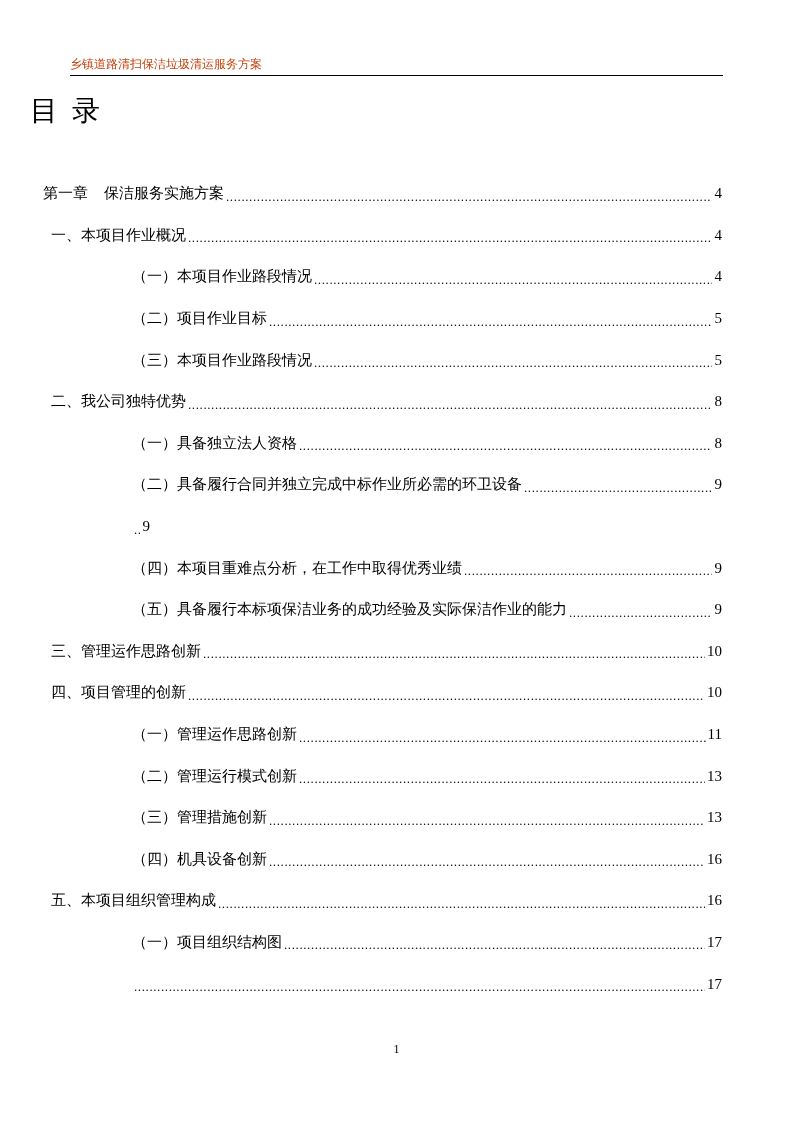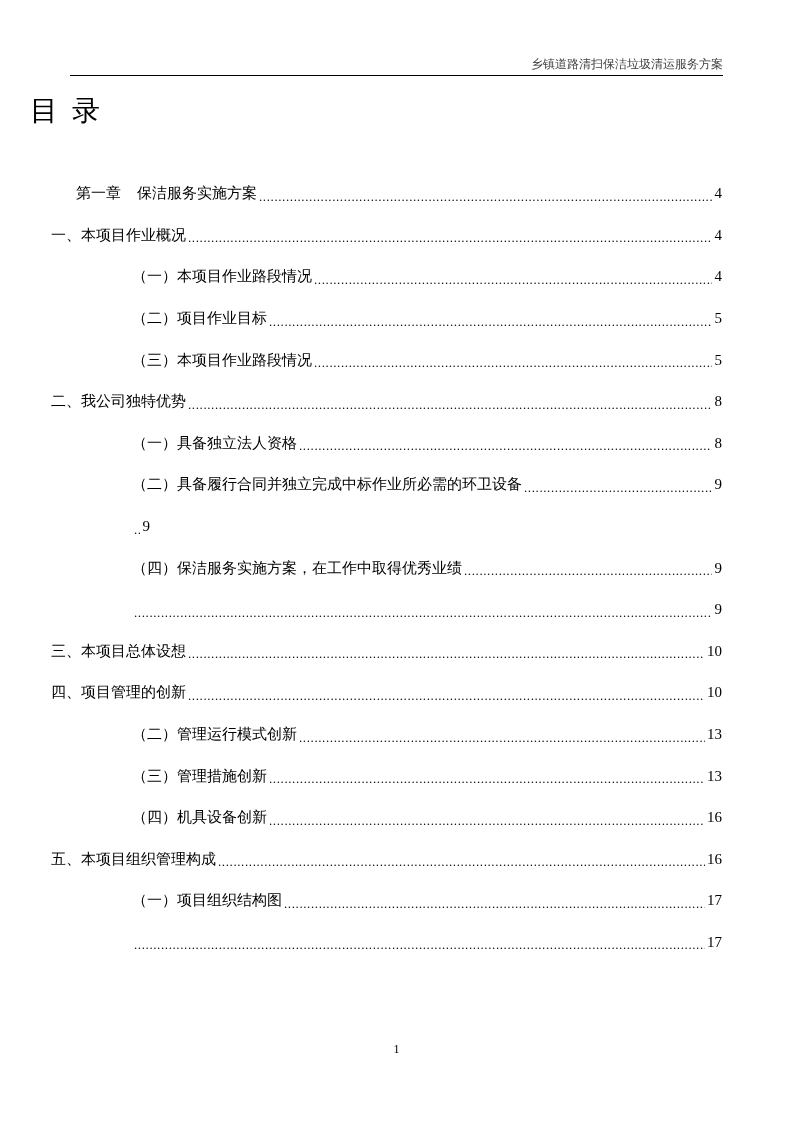--- a/index.html
+++ b/index.html
@@ -1,27 +1,27 @@
 <!DOCTYPE html>
 <html><head>
   <meta charset="utf-8">
   <style>
     html, body { margin: 0; padding: 0; background: #ffffff; }
     body { width: 793px; height: 1122px; position: relative; overflow: hidden;
            font-family: "Liberation Serif", "DejaVu Serif", serif; color: #000; }
-    .running-header { position: absolute; left: 70px; top: 56px; width: 653px; text-align: right;
-                      font-size: 12px; color: #404040; }
+    .running-header { position: absolute; left: 70px; top: 56px; width: 653px; text-align: left;
+                      font-size: 12px; color: #c2410c; }
     .header-rule { position: absolute; left: 70px; top: 75px; width: 653px; height: 0;
                    border-top: 1.2px solid #000; }
     .toc-title { position: absolute; left: 16px; top: 92px; width: 793px; 
                  font-size: 28px; letter-spacing: 14px; text-indent: 14px; }
     .toc-list { position: absolute; left: 0; top: 173px; width: 793px; margin: 0; padding: 0; list-style: none; }
     .toc-row { position: relative; height: 41.6px; display: flex; align-items: center; box-sizing: border-box;
                padding-right: 71px; font-size: 15px; }
-    .toc-row.level-0 { padding-left: 76px; }
+    .toc-row.level-0 { padding-left: 43px; }
     .toc-row.level-1 { padding-left: 51px; }
     .toc-row.level-2 { padding-left: 132px; }
     .toc-label { white-space: nowrap; flex: 0 0 auto; }
     .toc-leader { flex: 1 1 auto; overflow: hidden; white-space: nowrap; height: 18px; margin: 0 2px;
                   position: relative; }
     .toc-leader::before { content: "................................................................................................................................................................................................................"; position: absolute; left: 0; bottom: 0; font-size: 13px; letter-spacing: 0.6px; color: #111; line-height: 1; }
     .toc-page { flex: 0 0 auto; font-size: 15px; min-width: 8px; text-align: right; }
     .chapter-gap { display: inline-block; width: 16px; }
     .page-number { position: absolute; left: 0; top: 1042px; width: 793px; text-align: center; font-size: 12px; }
   </style>
@@ -72,37 +72,43 @@
   <li class="toc-row level-2">
     <span class="toc-label">（二）具备履行合同并独立完成中标作业所必需的环卫设备</span>
     <span class="toc-leader"></span>
     <span class="toc-page">9</span>
   </li>
   <li class="toc-row level-2">
     <span class="toc-leader" style="flex:0 0 6px;"></span>
     <span class="toc-page">9</span>
   </li>
   <li class="toc-row level-2">
-    <span class="toc-label">（四）保洁服务实施方案，在工作中取得优秀业绩</span>
+    <span class="toc-label">（四）本项目重难点分析，在工作中取得优秀业绩</span>
     <span class="toc-leader"></span>
     <span class="toc-page">9</span>
   </li>
   <li class="toc-row level-2">
+    <span class="toc-label">（五）具备履行本标项保洁业务的成功经验及实际保洁作业的能力</span>
     <span class="toc-leader"></span>
     <span class="toc-page">9</span>
   </li>
   <li class="toc-row level-1">
-    <span class="toc-label">三、本项目总体设想</span>
+    <span class="toc-label">三、管理运作思路创新</span>
     <span class="toc-leader"></span>
     <span class="toc-page">10</span>
   </li>
   <li class="toc-row level-1">
     <span class="toc-label">四、项目管理的创新</span>
     <span class="toc-leader"></span>
     <span class="toc-page">10</span>
+  </li>
+  <li class="toc-row level-2">
+    <span class="toc-label">（一）管理运作思路创新</span>
+    <span class="toc-leader"></span>
+    <span class="toc-page">11</span>
   </li>
   <li class="toc-row level-2">
     <span class="toc-label">（二）管理运行模式创新</span>
     <span class="toc-leader"></span>
     <span class="toc-page">13</span>
   </li>
   <li class="toc-row level-2">
     <span class="toc-label">（三）管理措施创新</span>
     <span class="toc-leader"></span>
     <span class="toc-page">13</span>

